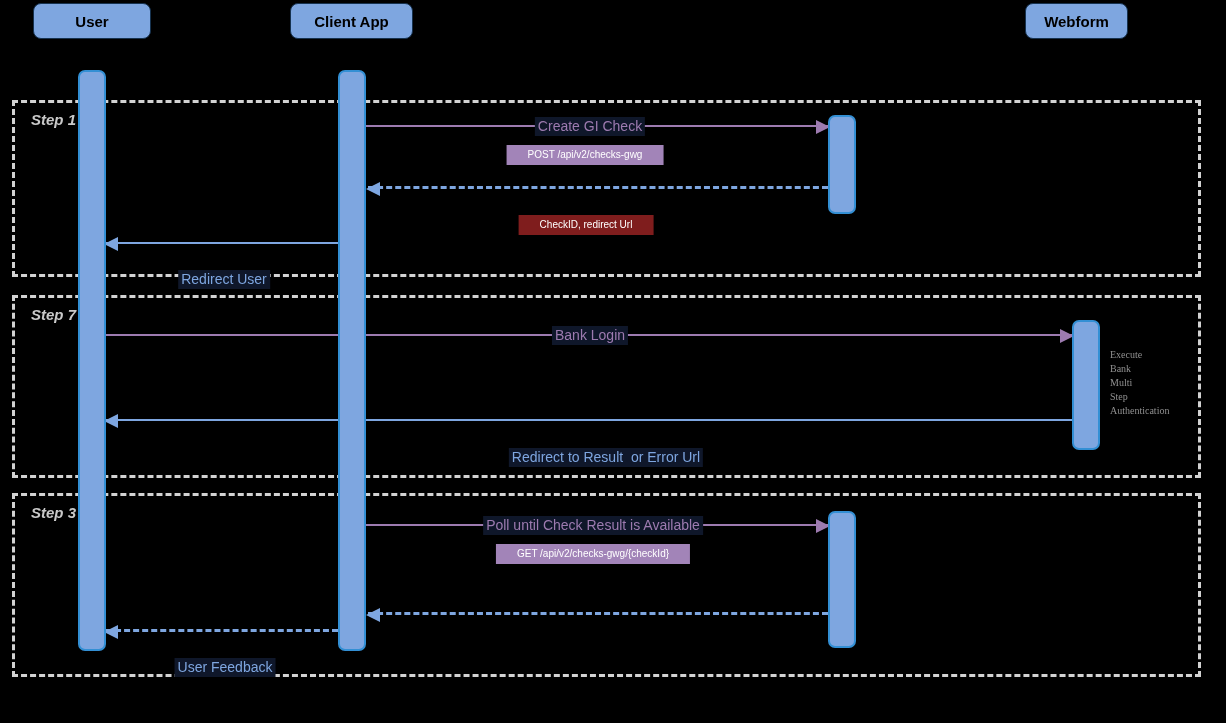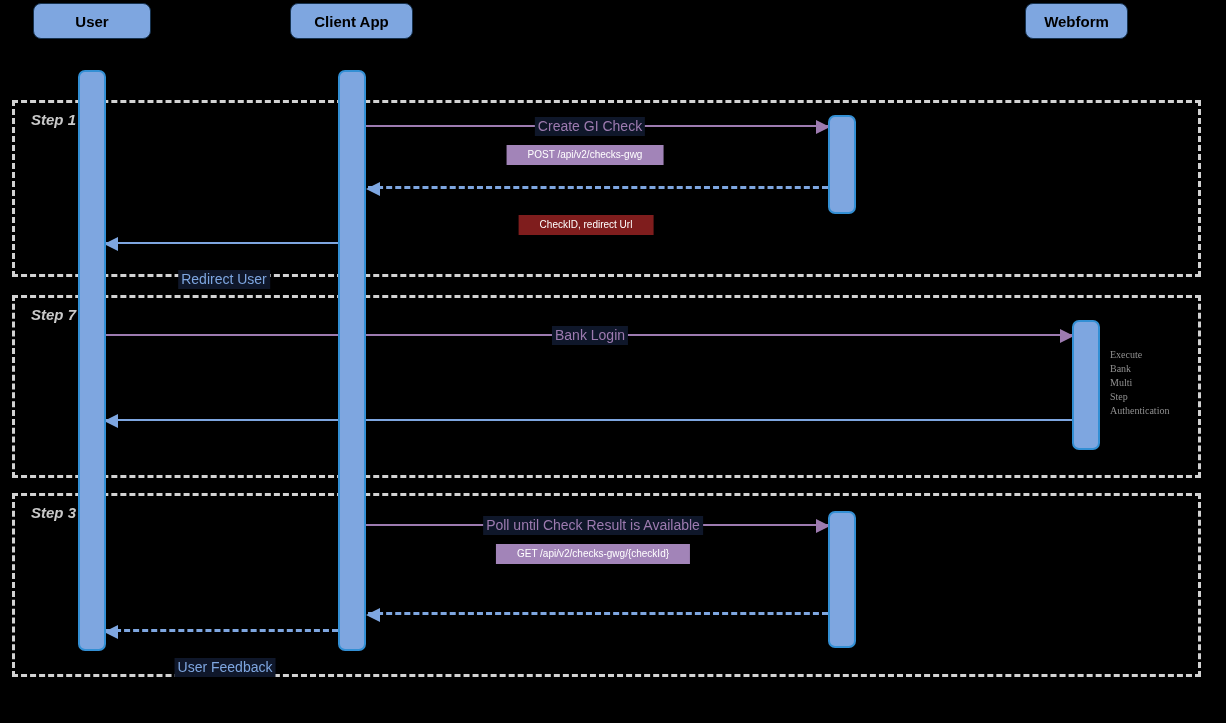--- a/index.html
+++ b/index.html
@@ -111,18 +111,19 @@
   <span class="tag purple" style="left:585px;top:145px">POST /api/v2/checks-gwg</span>
   <span class="tag blue" style="left:586px;top:215px">CheckID, redirect Url</span>
   <span class="msg-label blue" style="left:224px;top:233px">Redirect User</span>
 
   <span class="msg-label purple" style="left:590px;top:326px">Bank Login</span>
   <div class="note" style="left:1110px;top:348px">Execute
 Bank
 Multi
 Step
 Authentication</div>
+  <span class="msg-label blue" style="left:606px;top:411px">Redirect to Result  or Error Url</span>
 
   <span class="msg-label purple" style="left:593px;top:516px">Poll until Check Result is Available</span>
   <span class="tag purple" style="left:593px;top:544px">GET /api/v2/checks-gwg/{checkId}</span>
   <span class="msg-label blue" style="left:225px;top:621px">User Feedback</span>
 
 </div>
 
 </body></html>

